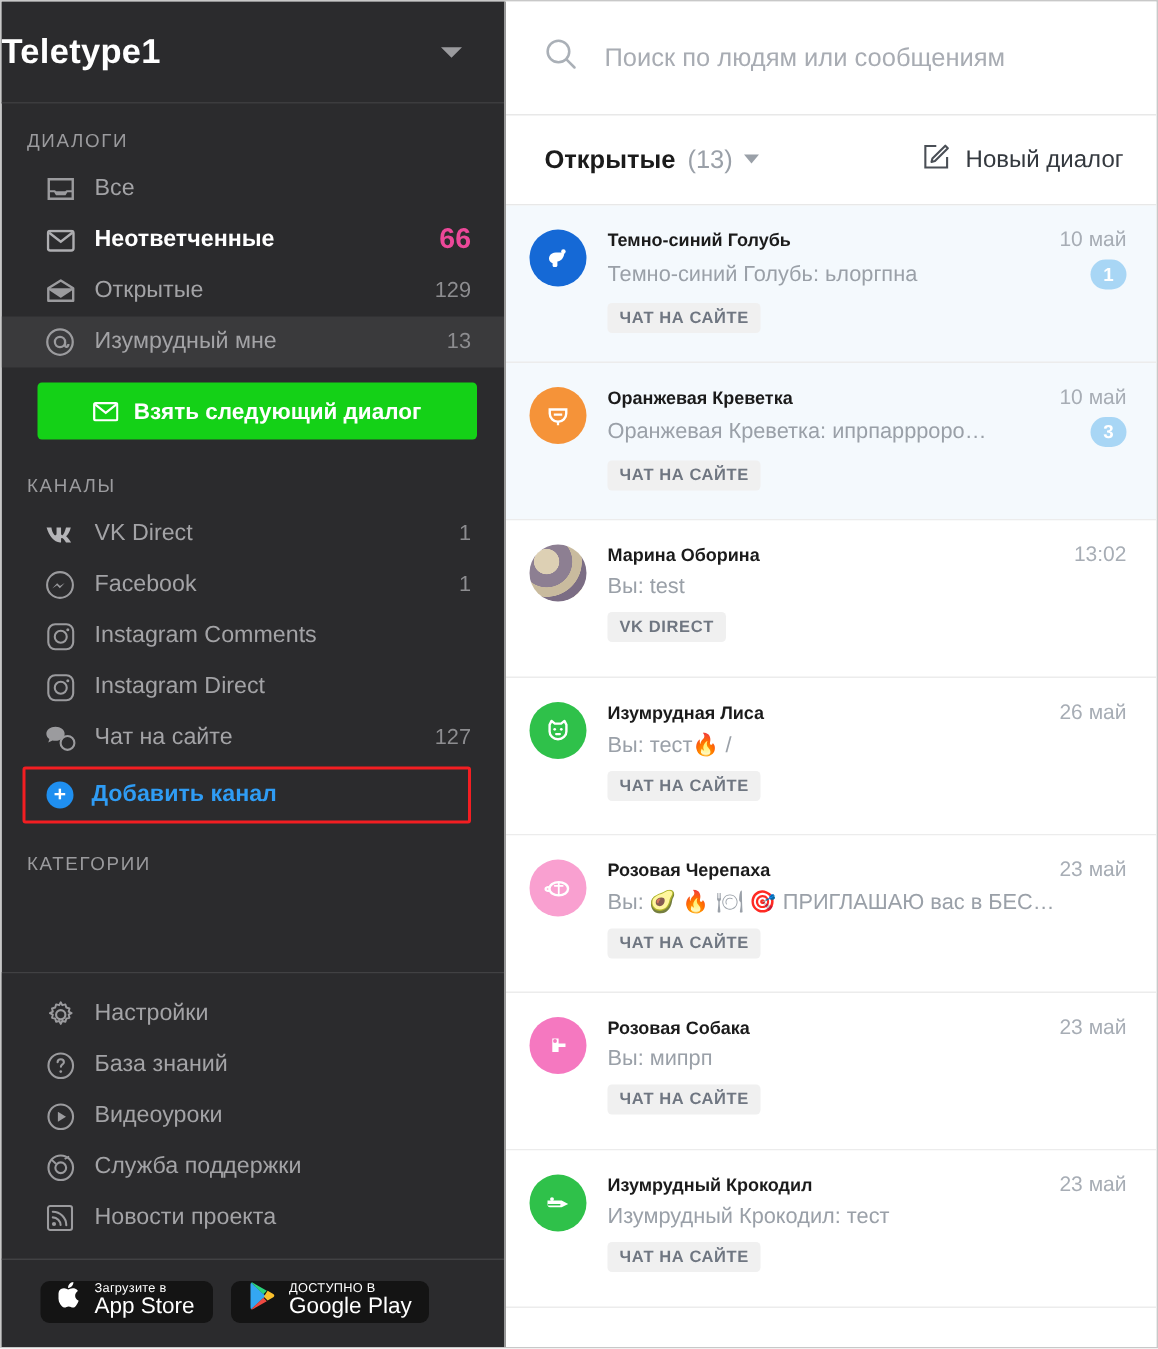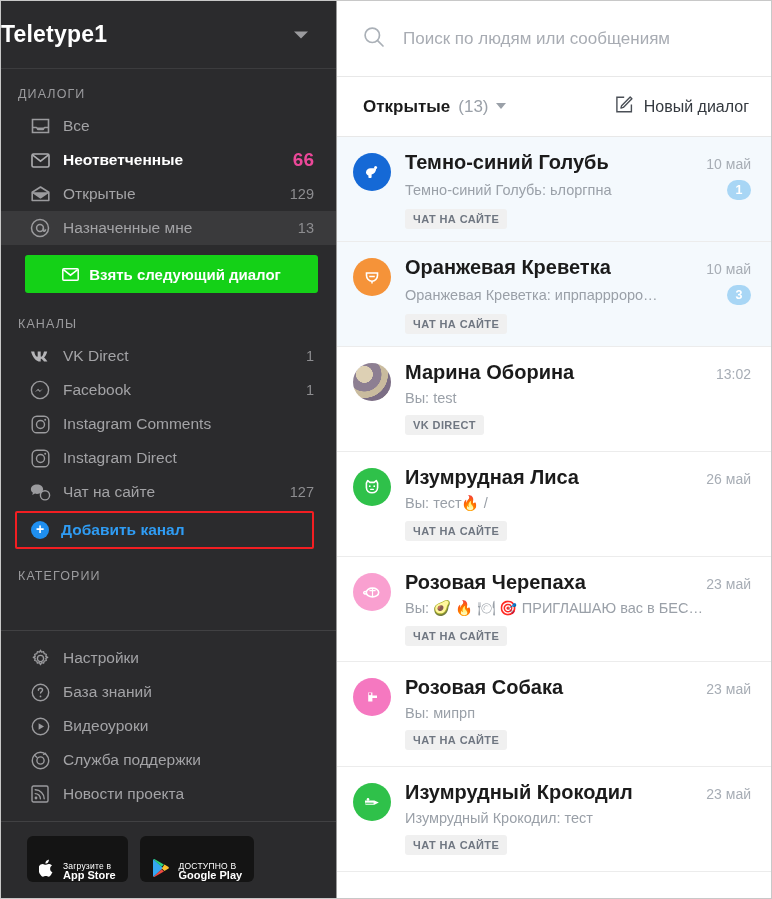--- a/index.html
+++ b/index.html
@@ -146,30 +146,30 @@
     background: #2b2b2d;
   }
   .store-row {
     display: flex;
     gap: 12px;
     padding: 14px 0 16px 26px;
   }
   .store-badge {
     background: #141414;
     border-radius: 6px;
-    height: 46px;
-    display: flex;
-    align-items: flex-end;
+    height: 28px;
+    display: flex;
+    align-items: flex-start;
     padding: 0 12px;
     cursor: pointer;
     gap: 8px;
   }
   .store-badge .st-txt { color: #fff; line-height: 1.05; }
   .store-badge .st-small { font-size: 8.5px; letter-spacing: 0.2px; display:block; }
-  .store-badge .st-big { font-size: 11px; font-weight: bold; display:block; }
+  .store-badge .st-big { font-size: 15px; font-weight: normal; display:block; }
 
   
   .main {
     flex: 1 1 auto;
     background: #ffffff;
     display: flex;
     flex-direction: column;
     overflow: hidden;
   }
   .search-bar {
@@ -230,21 +230,21 @@
     border-radius: 50%;
     flex: 0 0 38px;
     margin-right: 14px;
     margin-top: 2px;
     display: flex; align-items: center; justify-content: center;
     overflow: hidden;
   }
   .dialog-body { flex: 1 1 auto; min-width: 0; }
   .dialog-top { display: flex; align-items: baseline; }
   .dialog-name {
-    font-size: 20px; font-weight: bold; color: #1b1b1b;
+    font-size: 12px; font-weight: bold; color: #1b1b1b;
     white-space: nowrap; overflow: hidden; text-overflow: ellipsis;
     flex: 1 1 auto;
   }
   .dialog-time { font-size: 14px; color: #a7adb5; margin-left: 10px; flex: 0 0 auto; }
   .dialog-preview-row { display: flex; align-items: center; margin-top: 6px; }
   .dialog-preview {
     font-size: 14.5px; color: #9aa0a8;
     white-space: nowrap; overflow: hidden; text-overflow: ellipsis;
     flex: 1 1 auto;
   }
@@ -323,21 +323,21 @@
       </div>
 
       <div class="sb-row active-row">
         <span class="sb-ico">
           <svg width="20" height="20" viewBox="0 0 20 20">
               <circle cx="10" cy="10" r="8.5" fill="none" stroke="#9b9b9e" stroke-width="1.5"></circle>
               <circle cx="10" cy="10" r="3.4" fill="none" stroke="#9b9b9e" stroke-width="1.5"></circle>
               <path d="M13.4 10v2.4c0 1.3 2.2 1.2 2.2-1.1" fill="none" stroke="#9b9b9e" stroke-width="1.5"></path>
             </svg>
         </span>
-        <span class="sb-label">Назначенные мне</span>
+        <span class="sb-label">Изумрудный мне</span>
         <span class="sb-count">13</span>
       </div>
 
       <button class="take-btn">
         <span class="env">
           <svg width="17" height="13" viewBox="0 0 17 13">
               <rect x="0.8" y="0.8" width="15.4" height="11.4" rx="1" fill="none" stroke="#fff" stroke-width="1.5"></rect>
               <path d="M1.4 1.6l7.1 5.6 7.1-5.6" fill="none" stroke="#fff" stroke-width="1.5"></path>
             </svg>
         </span>

